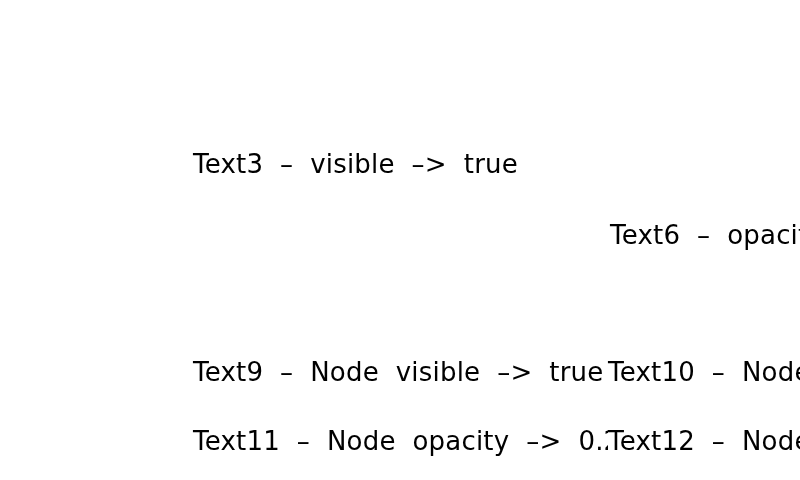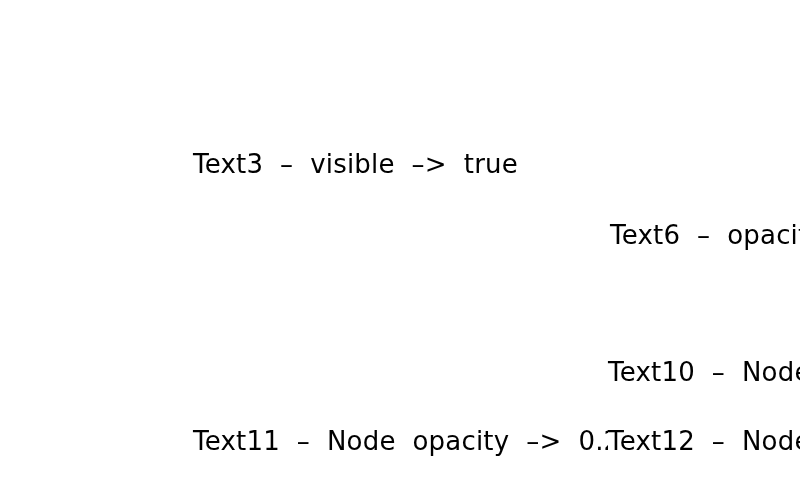--- a/index.html
+++ b/index.html
@@ -40,20 +40,21 @@
 </style>
 </head>
 <body>
 
 <div id="canvas">
 
   <div class="text-label z1" style="left:193px; top:146px;">Text3  –  visible  –&gt;  true</div>
 
   <div class="text-label z2" style="left:610px; top:217px;">Text6  –  opacity  –&gt;  0.5</div>
 
+  <div class="text-label z3" style="left:193px; top:354px;">Text9  –  Node  visible  –&gt;  true</div>
 
   <div class="text-label z4" style="left:608px; top:354px;">Text10  –  Node  visible  –&gt;  false</div>
 
   <div class="text-label z5" style="left:193px; top:423px;">Text11  –  Node  opacity  –&gt;  0.25</div>
 
   <div class="text-label z6" style="left:608px; top:423px;">Text12  –  Node  opacity  –&gt;  0.75</div>
 
 </div>
 
 </body></html>

